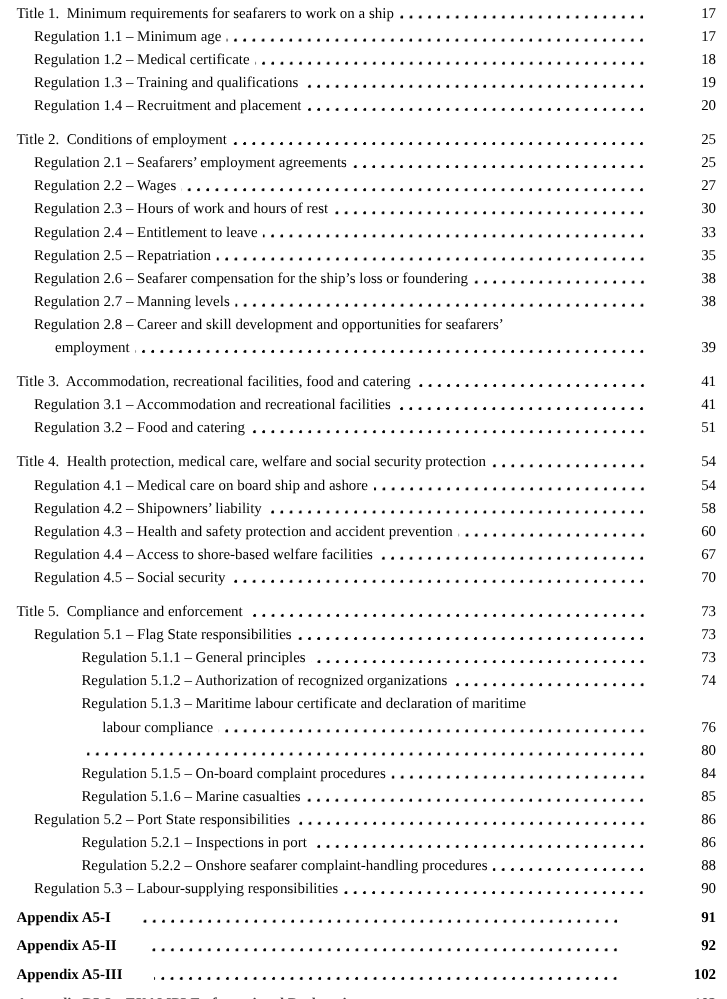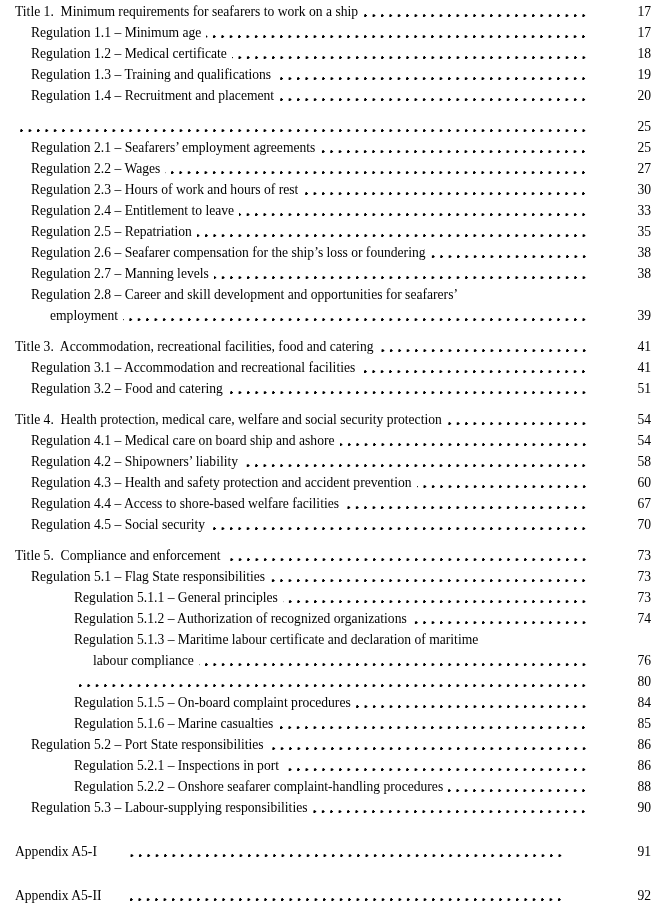--- a/index.html
+++ b/index.html
@@ -31,21 +31,21 @@
     align-items: baseline;
     line-height: 21px;
   }
   .row .line.cont {
     padding-left: 19px;
   }
   .lvl0 { padding-left: 15px; }
   .lvl1 { padding-left: 31px; align-items: flex-end; }
   .lvl2 { padding-left: 74px; }
   .row.title    { font-weight: normal; margin-top: 10px; }
-  .row.appendix { font-weight: normal; margin-top: 23px; gap: 24px; }
+  .row.appendix { font-weight: bold; margin-top: 5px; gap: 24px; }
   #toc > .row:first-child { margin-top: 0; }
   .label {
     white-space: pre;
     flex: 0 1 auto;
     overflow: hidden;
   }
   .dots {
     flex: 1 1 auto;
     min-width: 8px;
     margin-left: 5px;
@@ -86,20 +86,21 @@
       <span class="label">Regulation 1.3 – Training and qualifications</span>
       <span class="dots"></span>
       <span class="page">19</span>
     </div>
     <div class="row lvl1 regulation">
       <span class="label">Regulation 1.4 – Recruitment and placement</span>
       <span class="dots"></span>
       <span class="page">20</span>
     </div>
     <div class="row lvl0 title">
+      <span class="label">Title 2.  Conditions of employment</span>
       <span class="dots"></span>
       <span class="page">25</span>
     </div>
     <div class="row lvl1 regulation">
       <span class="label">Regulation 2.1 – Seafarers’ employment agreements</span>
       <span class="dots"></span>
       <span class="page">25</span>
     </div>
     <div class="row lvl1 regulation">
       <span class="label">Regulation 2.2 – Wages</span>

